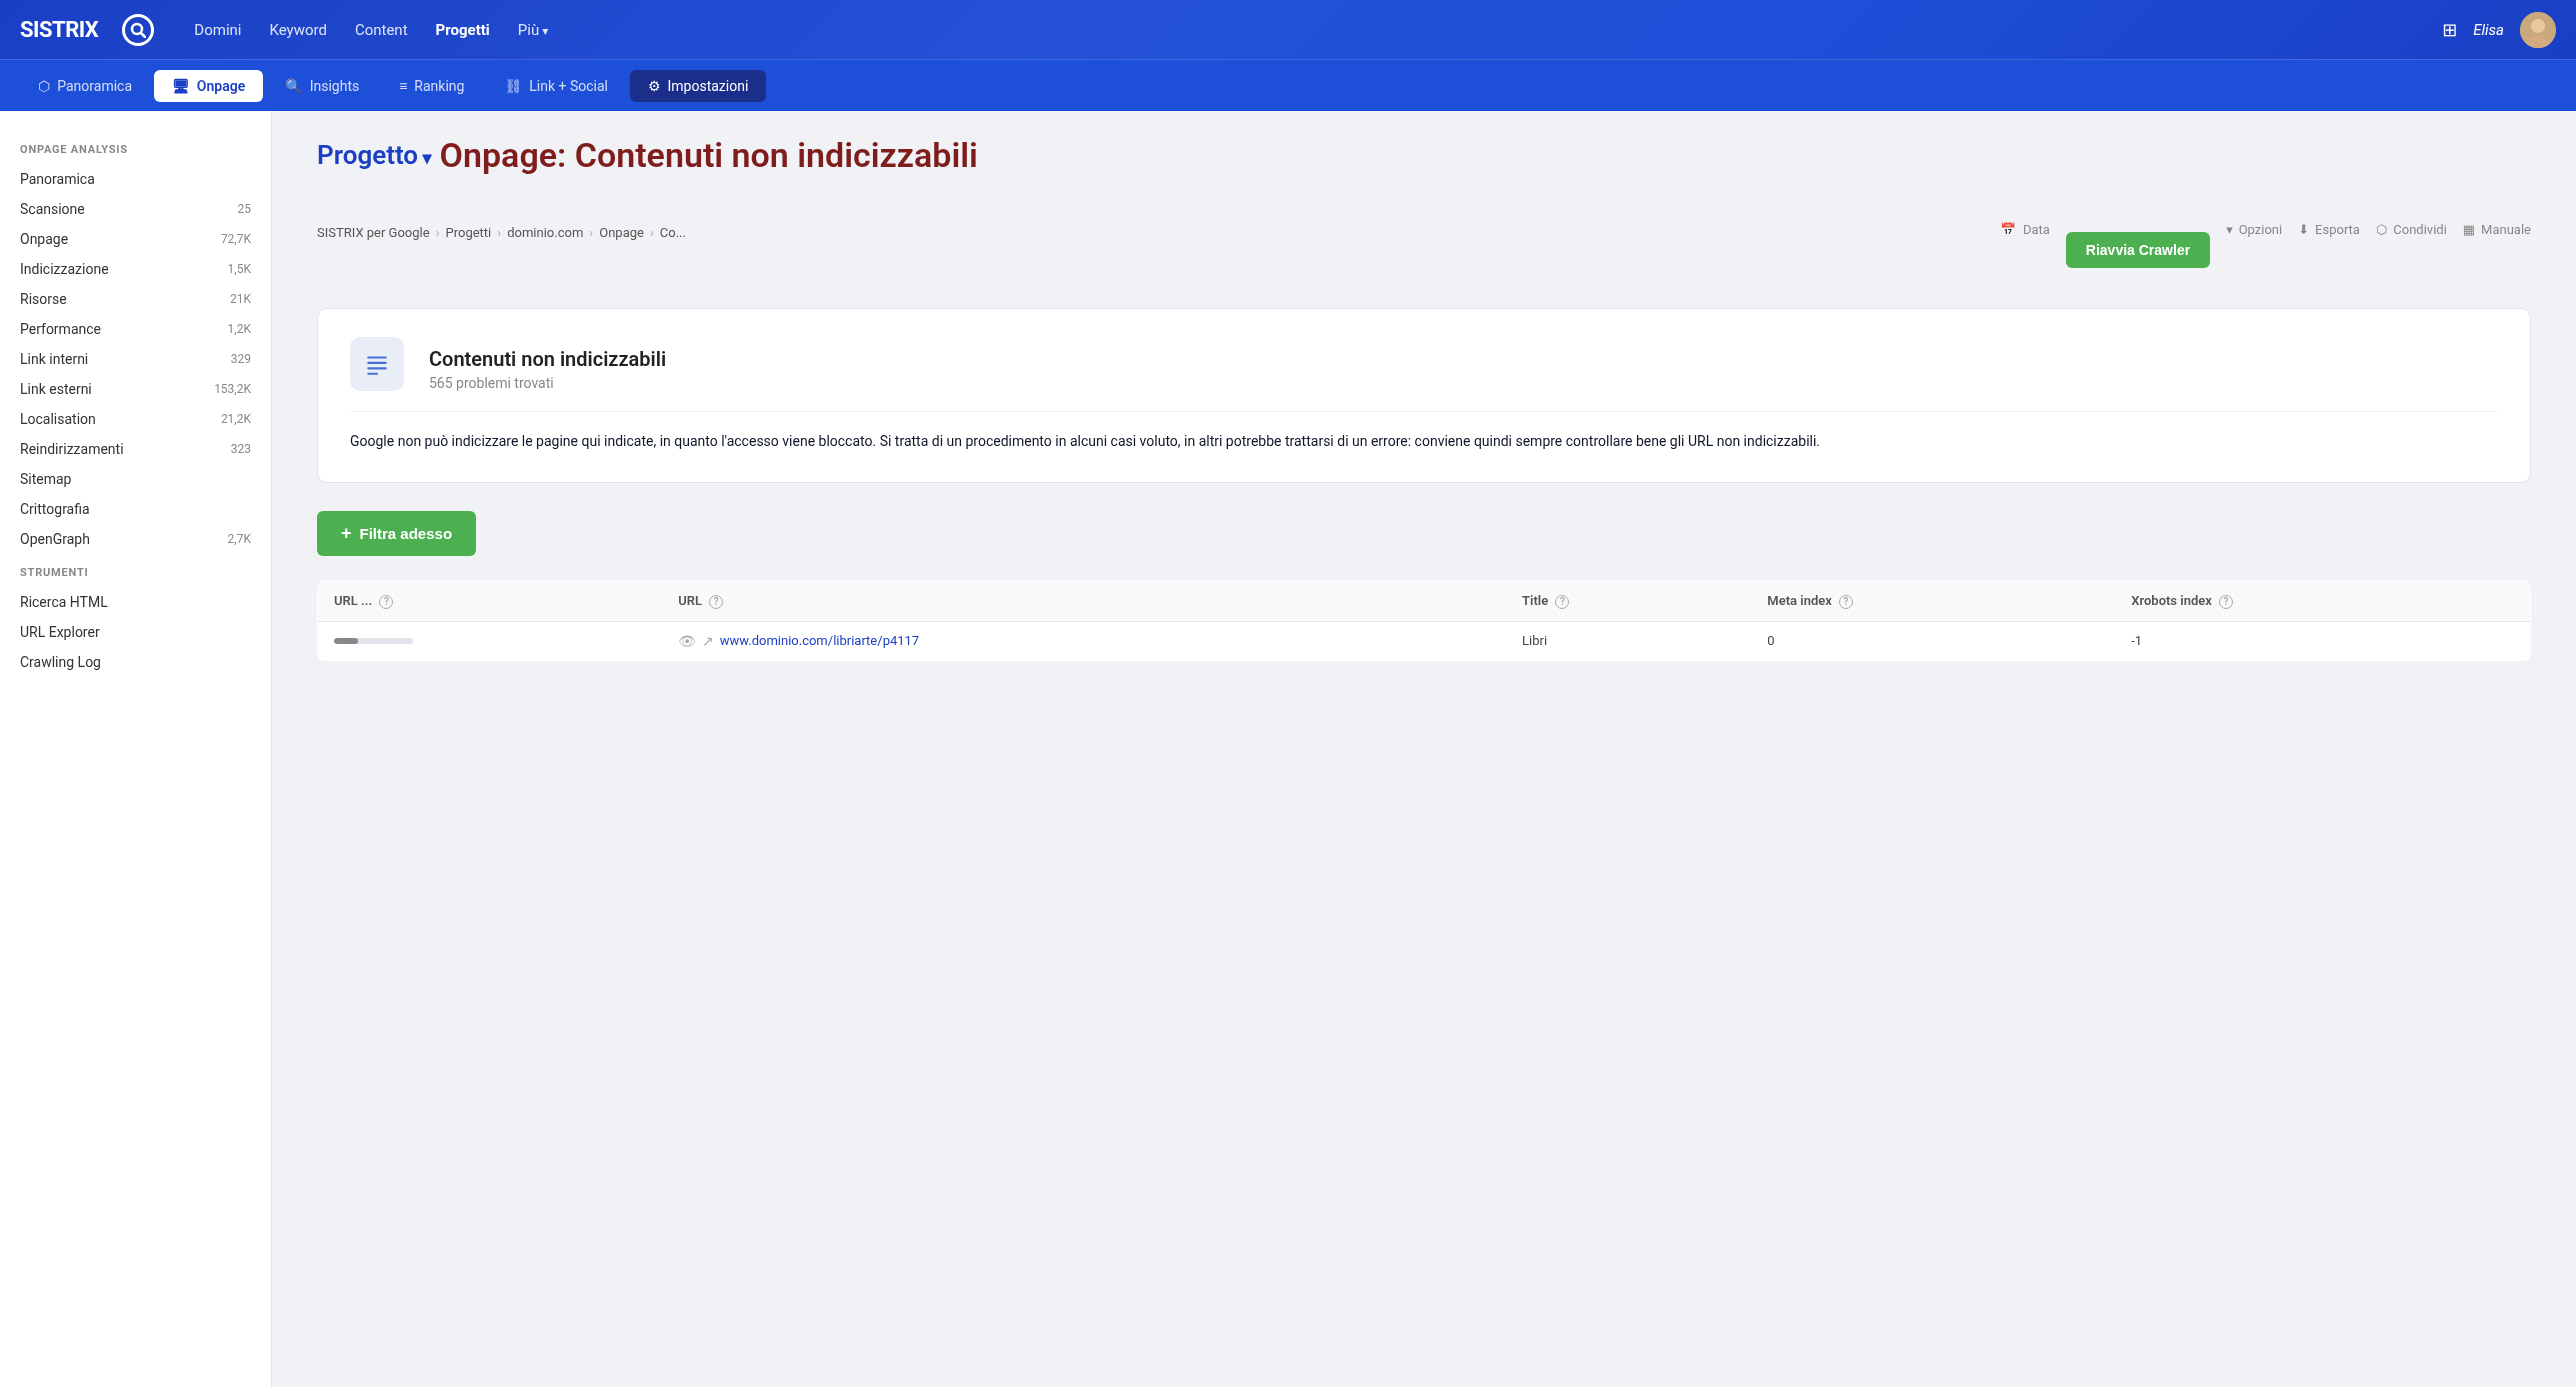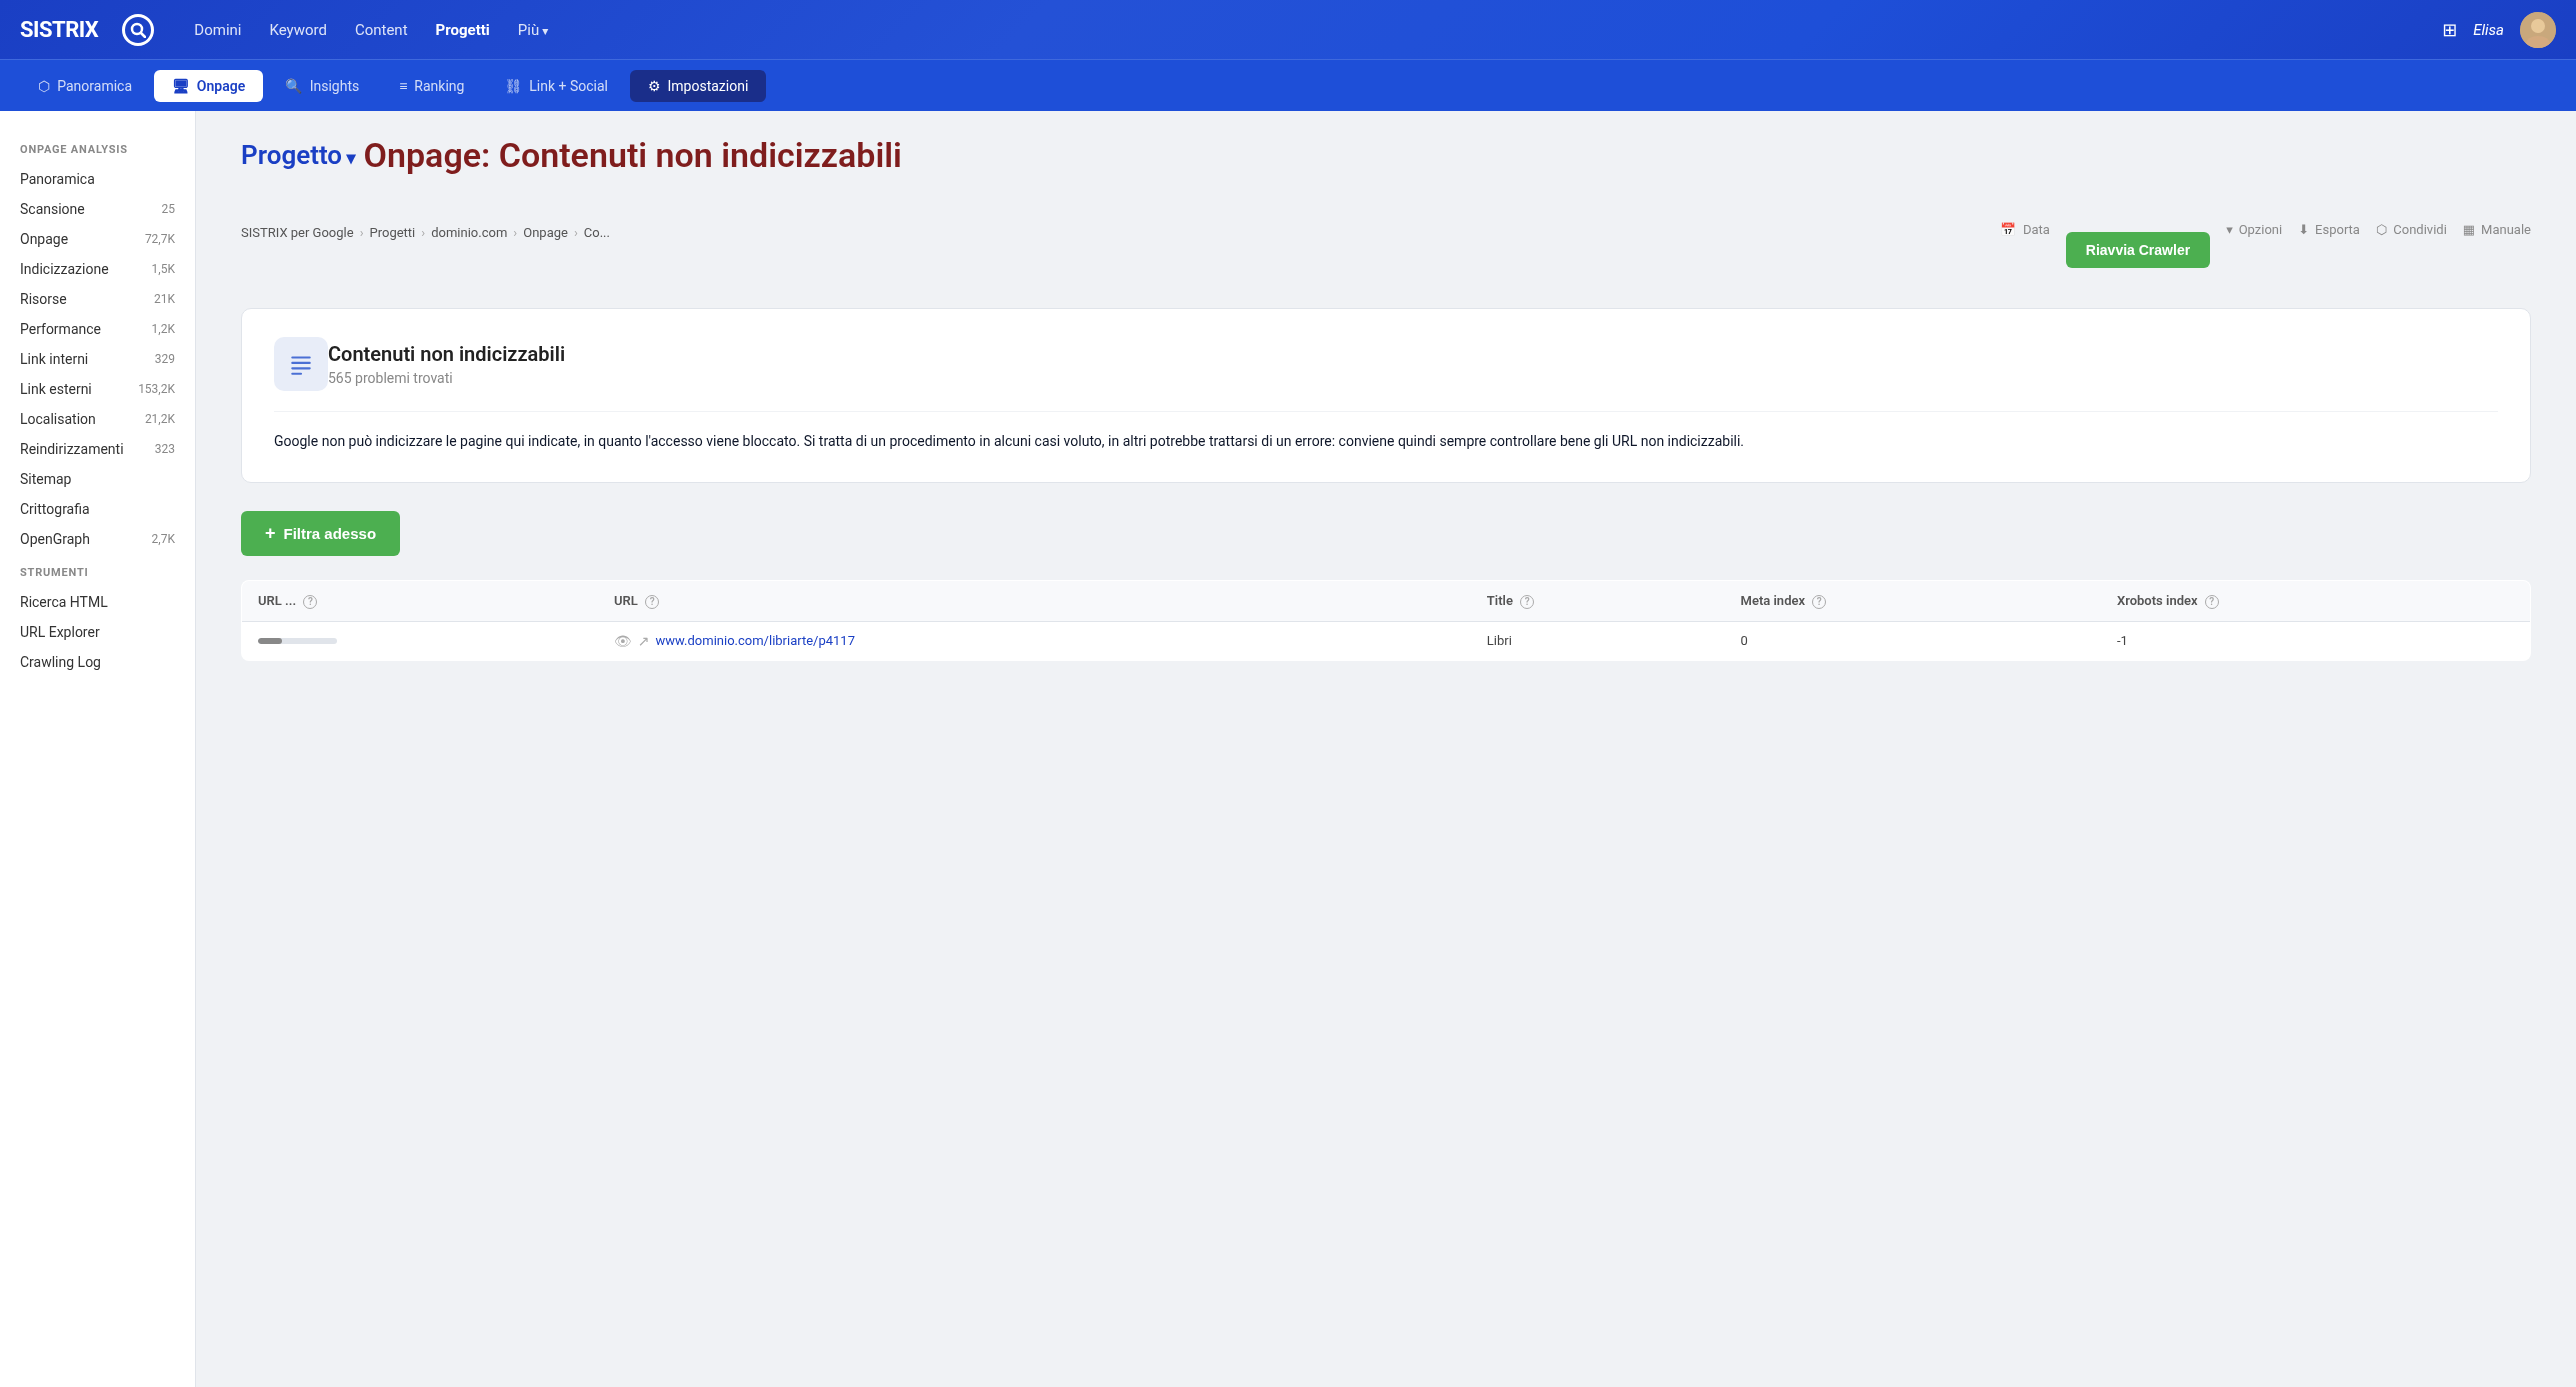--- a/index.html
+++ b/index.html
@@ -113,21 +113,21 @@
     }
 
     
     .page-layout {
       display: flex;
       min-height: calc(100vh - 111px);
     }
 
     
     .sidebar {
-      width: 196px;
+      width: 272px;
       background: white;
       border-right: 1px solid #e0e4ea;
       padding: 20px 0;
       flex-shrink: 0;
     }
     .sidebar-section-title {
       font-size: 11px;
       font-weight: 700;
       color: #888;
       text-transform: uppercase;
@@ -222,22 +222,22 @@
     
     .info-card {
       background: white;
       border: 1px solid #e0e4ea;
       border-radius: 10px;
       padding: 28px 32px;
       margin-bottom: 28px;
     }
     .card-header {
       display: flex;
-      align-items: center;
-      gap: 0;
+      align-items: flex-end;
+      gap: 25px;
       margin-bottom: 20px;
     }
     .card-icon-box {
       width: 54px;
       height: 54px;
       background: #e8edf8;
       border-radius: 10px;
       display: flex;
       align-items: center;
       justify-content: center;

